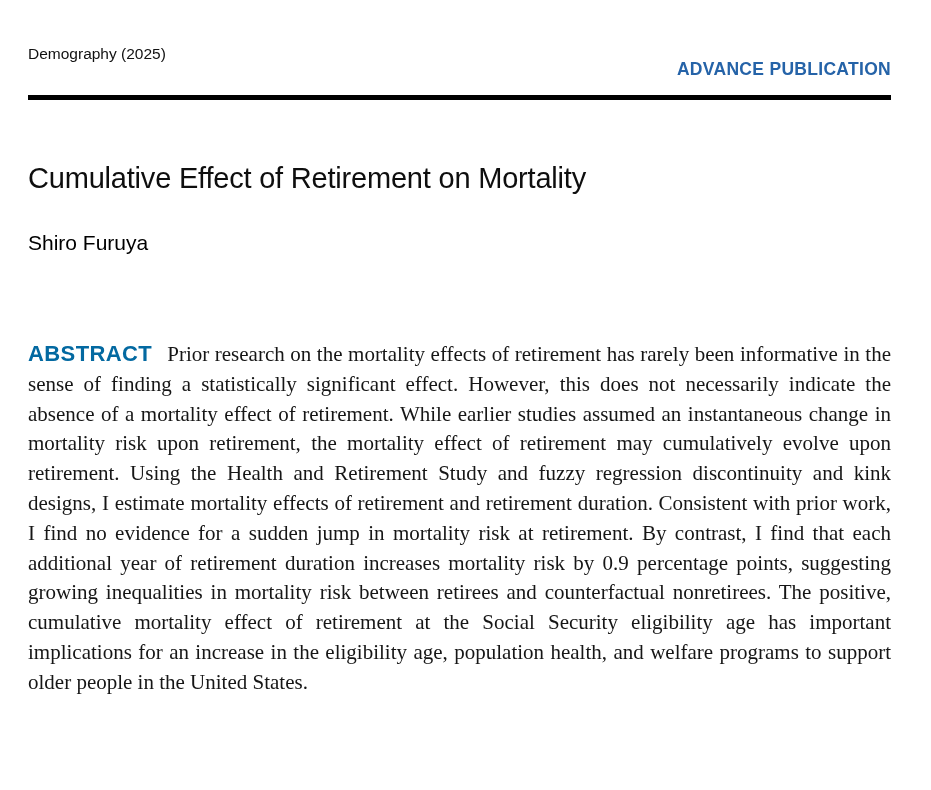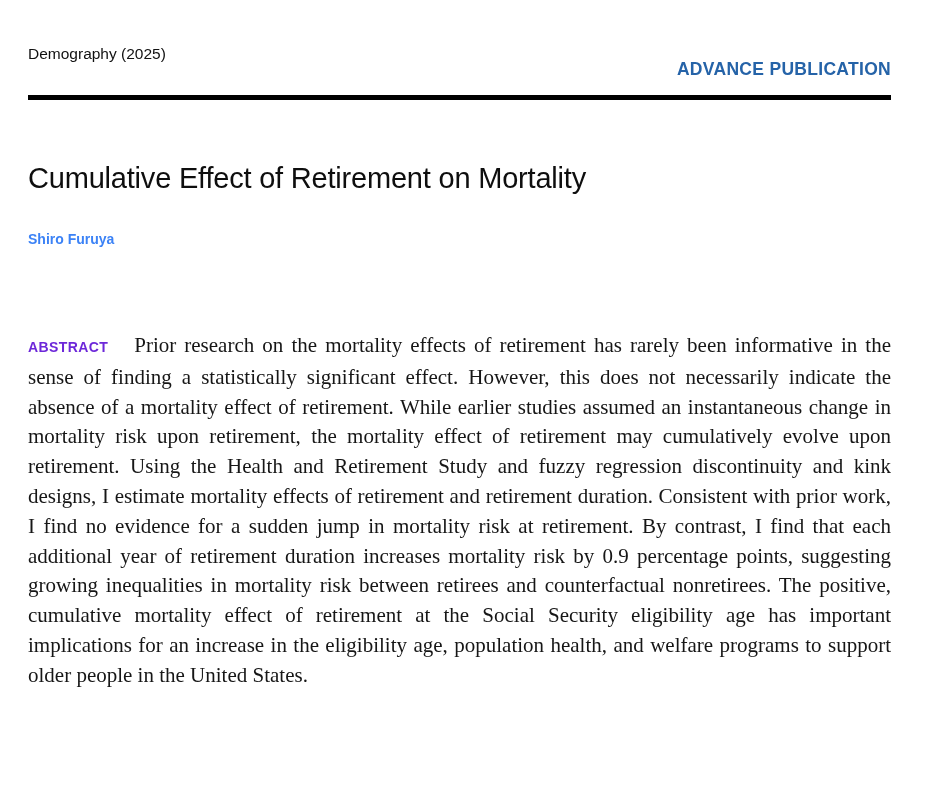--- a/index.html
+++ b/index.html
@@ -48,41 +48,41 @@
     margin-top: 62px;
     font-family: "Liberation Sans", sans-serif;
     font-size: 29px;
     font-weight: normal;
     letter-spacing: -0.2px;
     color: #0e0e0e;
   }
   .author {
     margin-top: 36px;
     font-family: "Liberation Sans", sans-serif;
-    font-size: 14px;
-    font-weight: bold;
-    color: #3b82f6;
+    font-size: 21px;
+    font-weight: normal;
+    color: #000000;
   }
   
   .abstract {
     margin-top: 84px;
     font-size: 21px;
     line-height: 29.8px;
     text-align: justify;
     hyphens: auto;
     -webkit-hyphens: auto;
     color: #161616;
   }
   .abstract-label {
     font-family: "Liberation Sans", sans-serif;
-    font-size: 14px;
+    font-size: 22px;
     font-weight: bold;
     letter-spacing: 0.4px;
-    margin-right: 26px;
-    color: #6d28d9;
+    margin-right: 15px;
+    color: #0369a1;
   }
 </style>
 </head>
 <body>
 
 <div class="page">
 
   <header class="masthead">
     <div class="masthead-left">
       <div>Demography (2025)</div>

